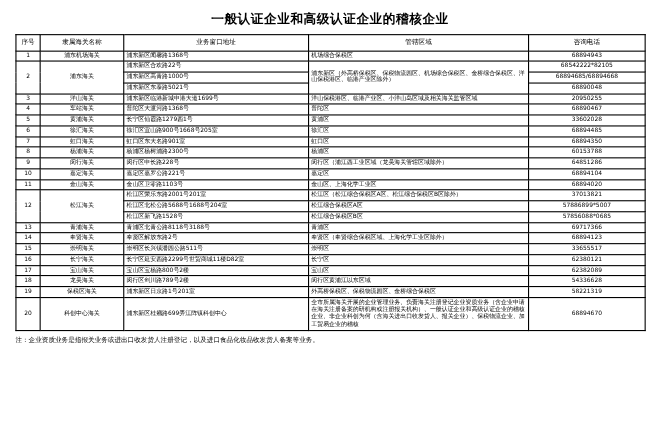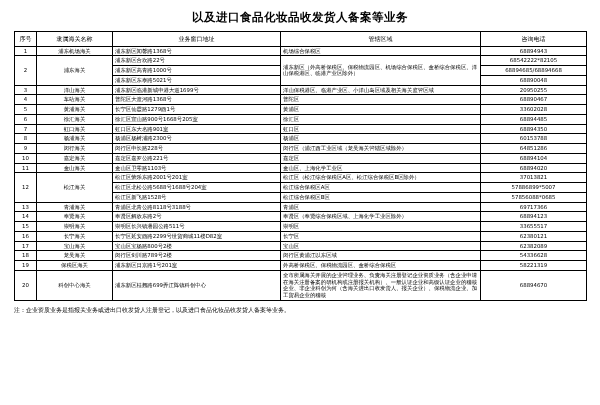--- a/index.html
+++ b/index.html
@@ -66,21 +66,21 @@
     font-size: 6px;
     line-height: 1.3;
     color: #000;
   }
 </style>
 </head>
 <body>
 
 <div class="page">
 
-  <div class="doc-title">以及进口食品化妆品收发货人备案等业务</div>
+  <div class="doc-title">一般认证企业和高级认证企业的稽核企业</div>
 
   <table class="main">
     <colgroup>
       <col class="c-no">
       <col class="c-name">
       <col class="c-addr">
       <col class="c-area">
       <col class="c-tel">
     </colgroup>
     <thead>

